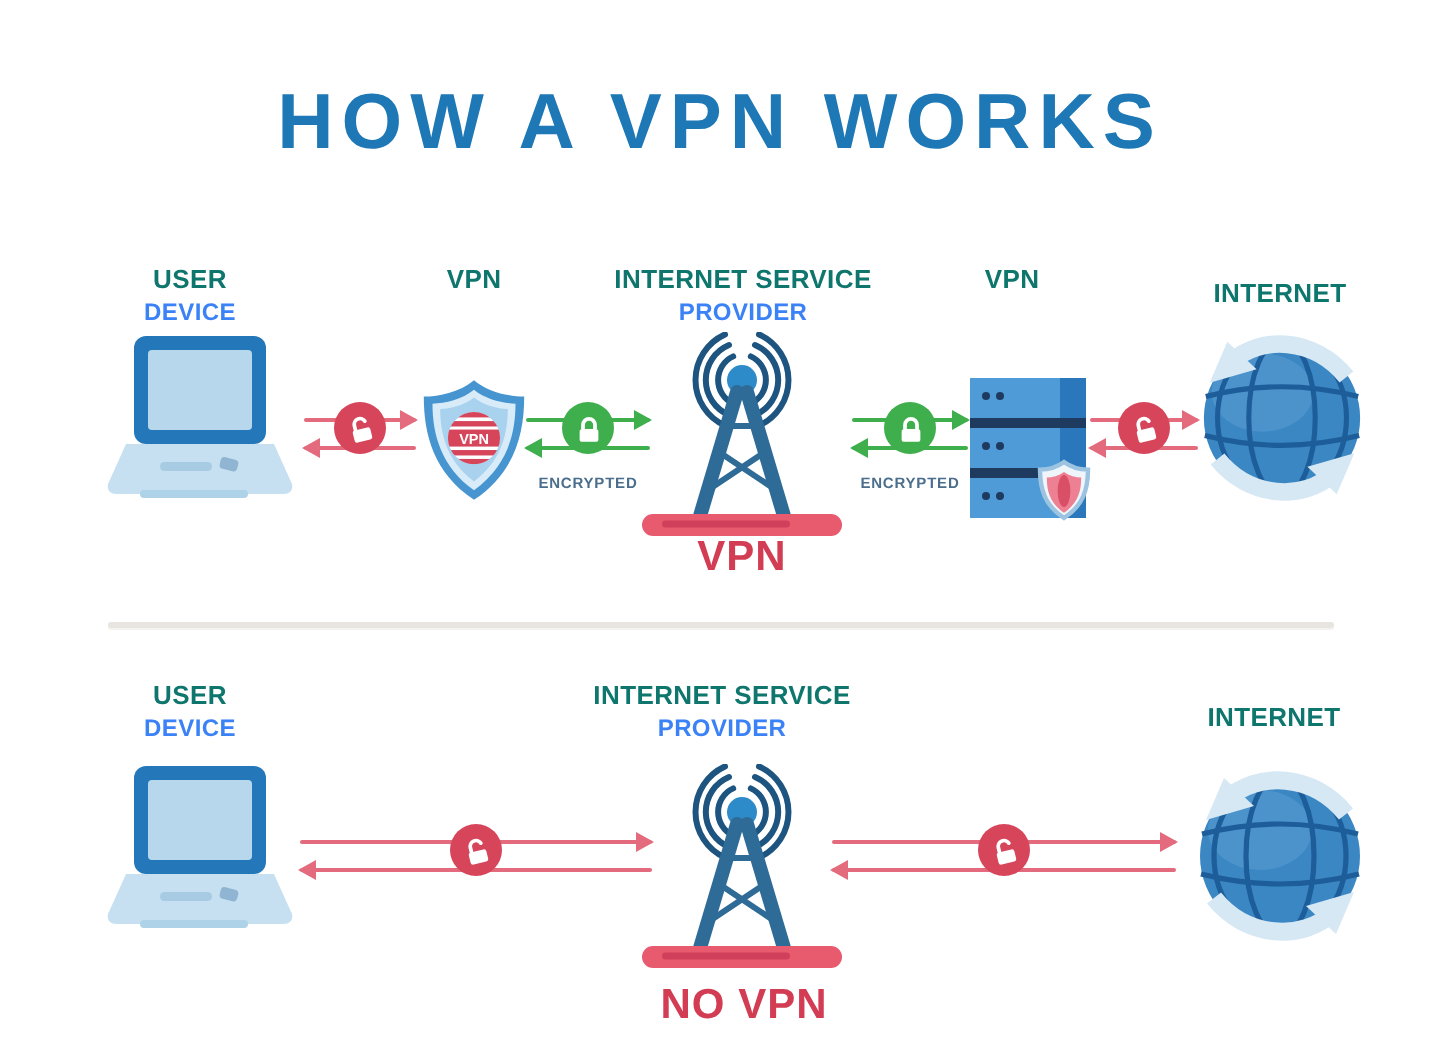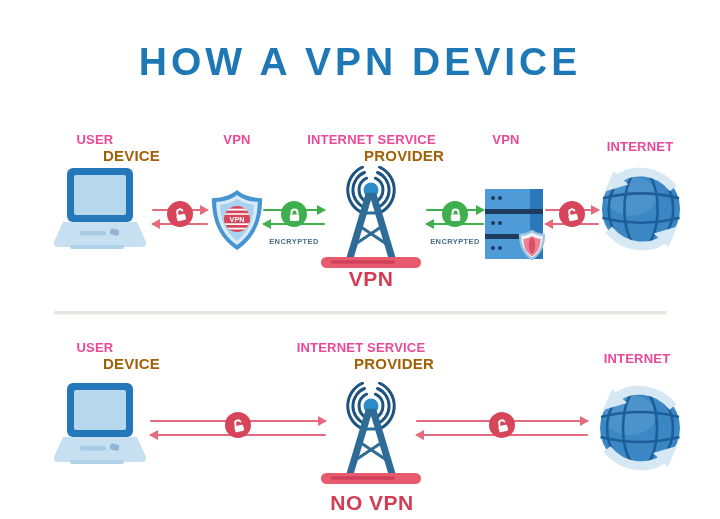--- a/index.html
+++ b/index.html
@@ -6,22 +6,22 @@
   .stage{
     position:relative;width:720px;height:519px;background:#ffffff;overflow:hidden;
     font-family:"Liberation Sans", sans-serif;
   }
   .abs{position:absolute;}
   .title{
     top:40px;left:0;width:720px;text-align:center;
     font-size:39px;font-weight:700;letter-spacing:4px;color:#1d78b5;
   }
   .node-label{text-align:center;line-height:16px;}
-  .node-label .l1{font-size:13px;font-weight:700;color:#ec4899;letter-spacing:.2px;}
-  .node-label .l2{font-size:15px;font-weight:700;color:#a16207;letter-spacing:.2px;text-align:right;}
+  .node-label .l1{font-size:13px;font-weight:700;color:#0f766e;letter-spacing:.2px;}
+  .node-label .l2{font-size:12px;font-weight:700;color:#3b82f6;letter-spacing:.2px;}
   .node-label .l2:empty{display:none;}
   .caption{
     text-align:center;font-size:21px;font-weight:700;letter-spacing:.5px;color:#d23d54;
   }
   .enc-label{
     text-align:center;font-size:7.5px;font-weight:700;color:#4a6e8c;letter-spacing:.4px;
   }
   .divider{height:2.5px;background:#e8e5e1;border-radius:2px;box-shadow:0 1px 0 #f5f3f0;}
   
   .conn{height:36px;}
@@ -50,21 +50,21 @@
   .lock.red{background:#d6455a;}
   .lock.green{background:#3fae4c;}
   .lock svg{width:15px;height:15px;display:block;}
   .icon svg{width:100%;height:100%;display:block;}
 </style>
 </head>
 <body>
 
 <div class="stage">
 
-  <div class="abs title">HOW A VPN DEVICE</div>
+  <div class="abs title">HOW A VPN WORKS</div>
 
   <div>
 
     <div class="abs node-label" style="left:30px;top:132px;width:130px;">
       <div class="l1">USER</div>
       <div class="l2">DEVICE</div>
     </div>
     <div class="abs node-label" style="left:177px;top:132px;width:120px;">
       <div class="l1">VPN</div>
     </div>

